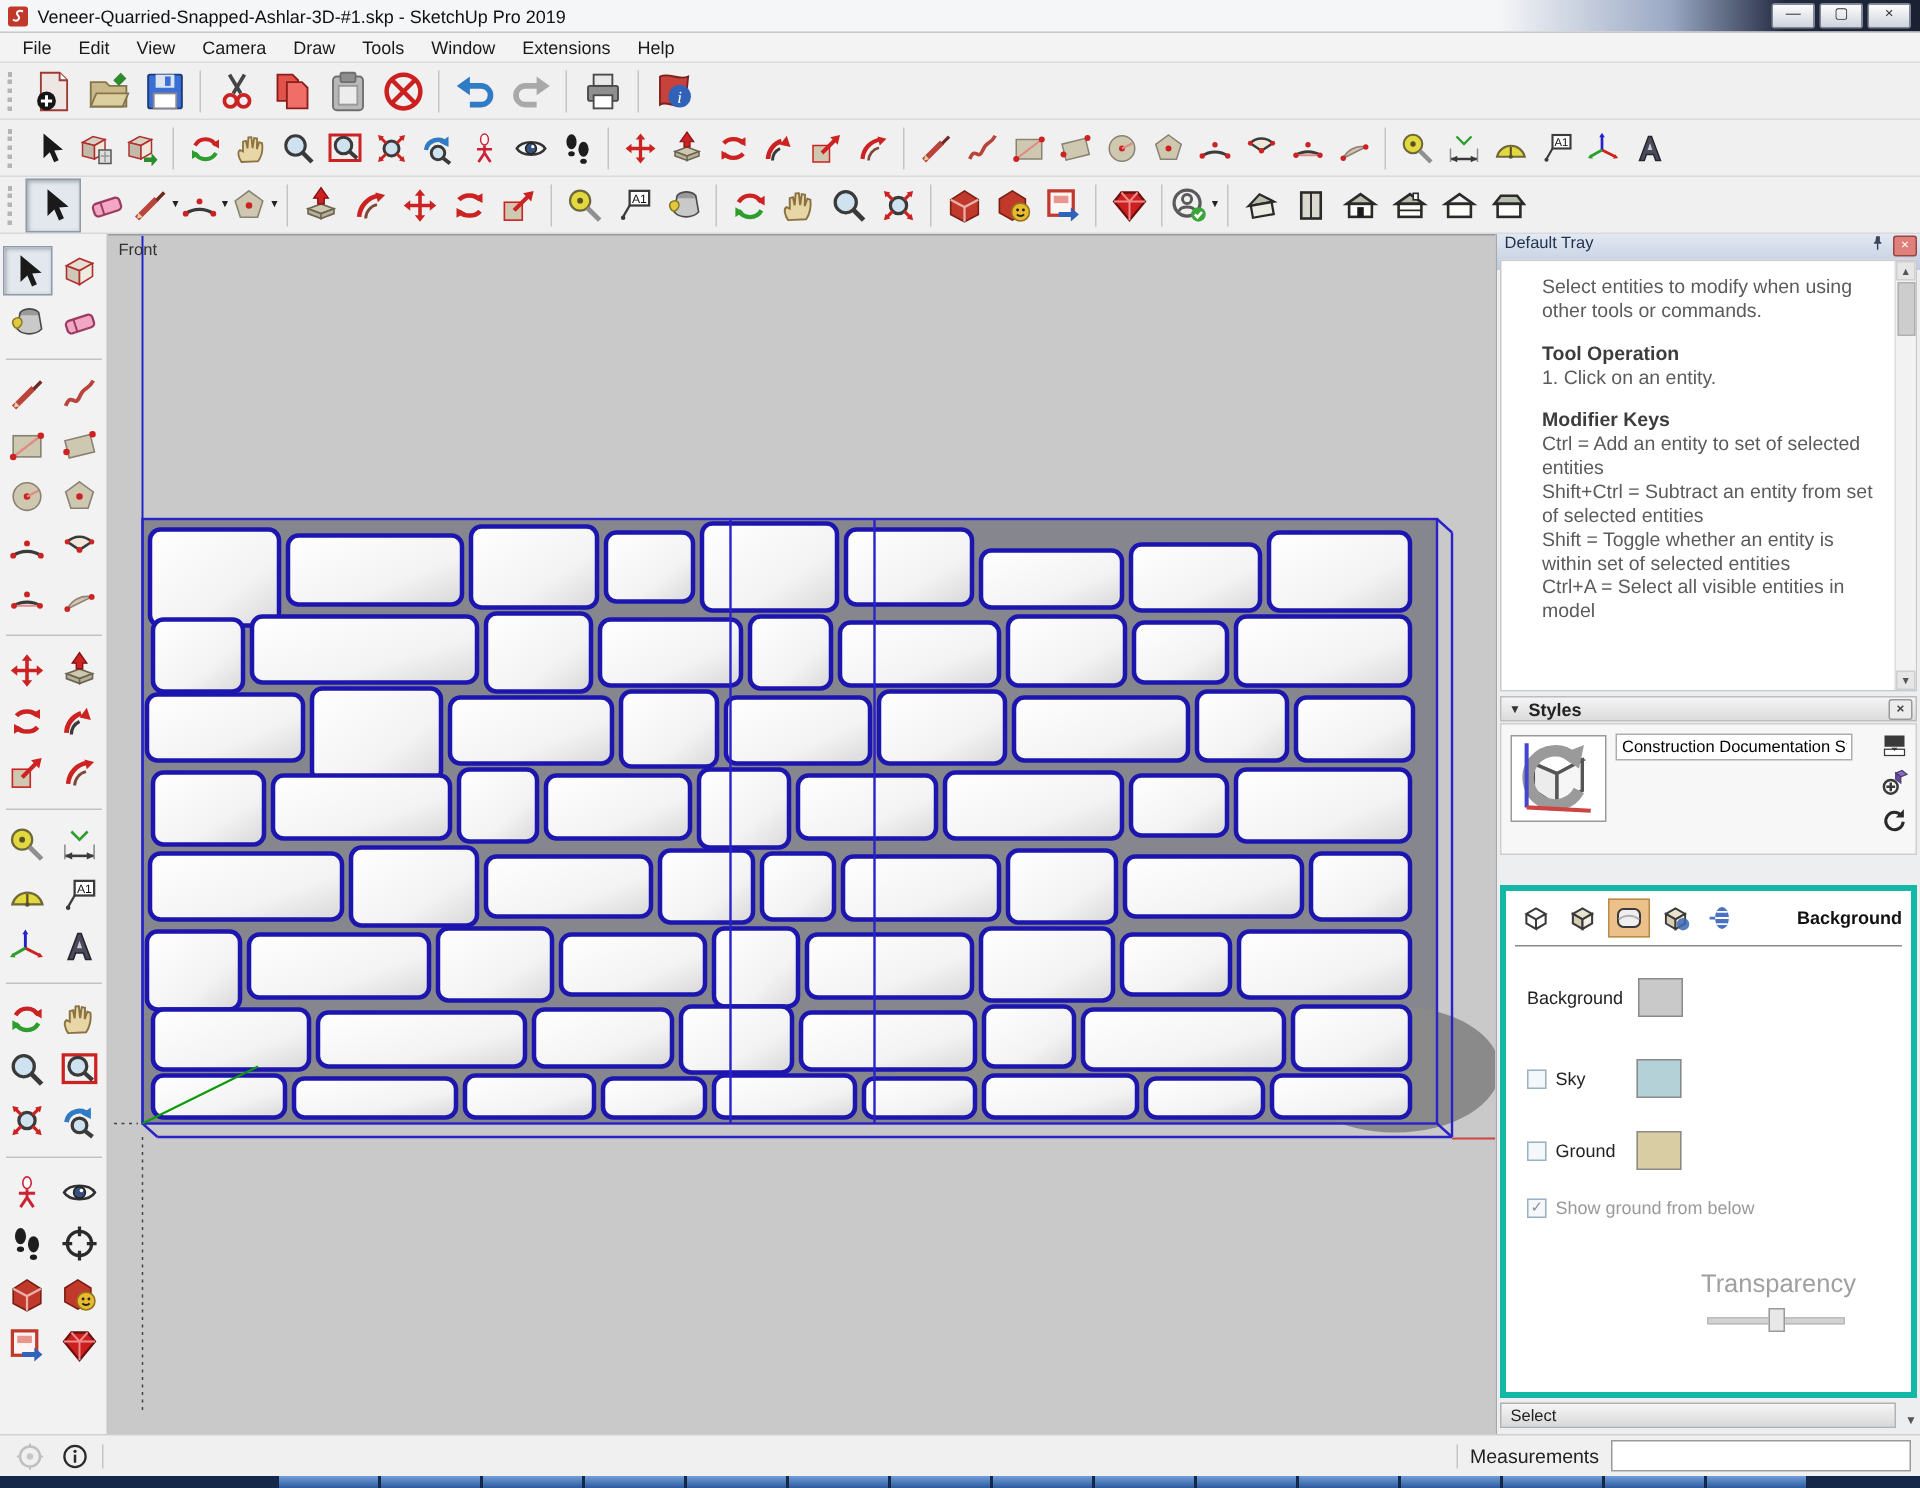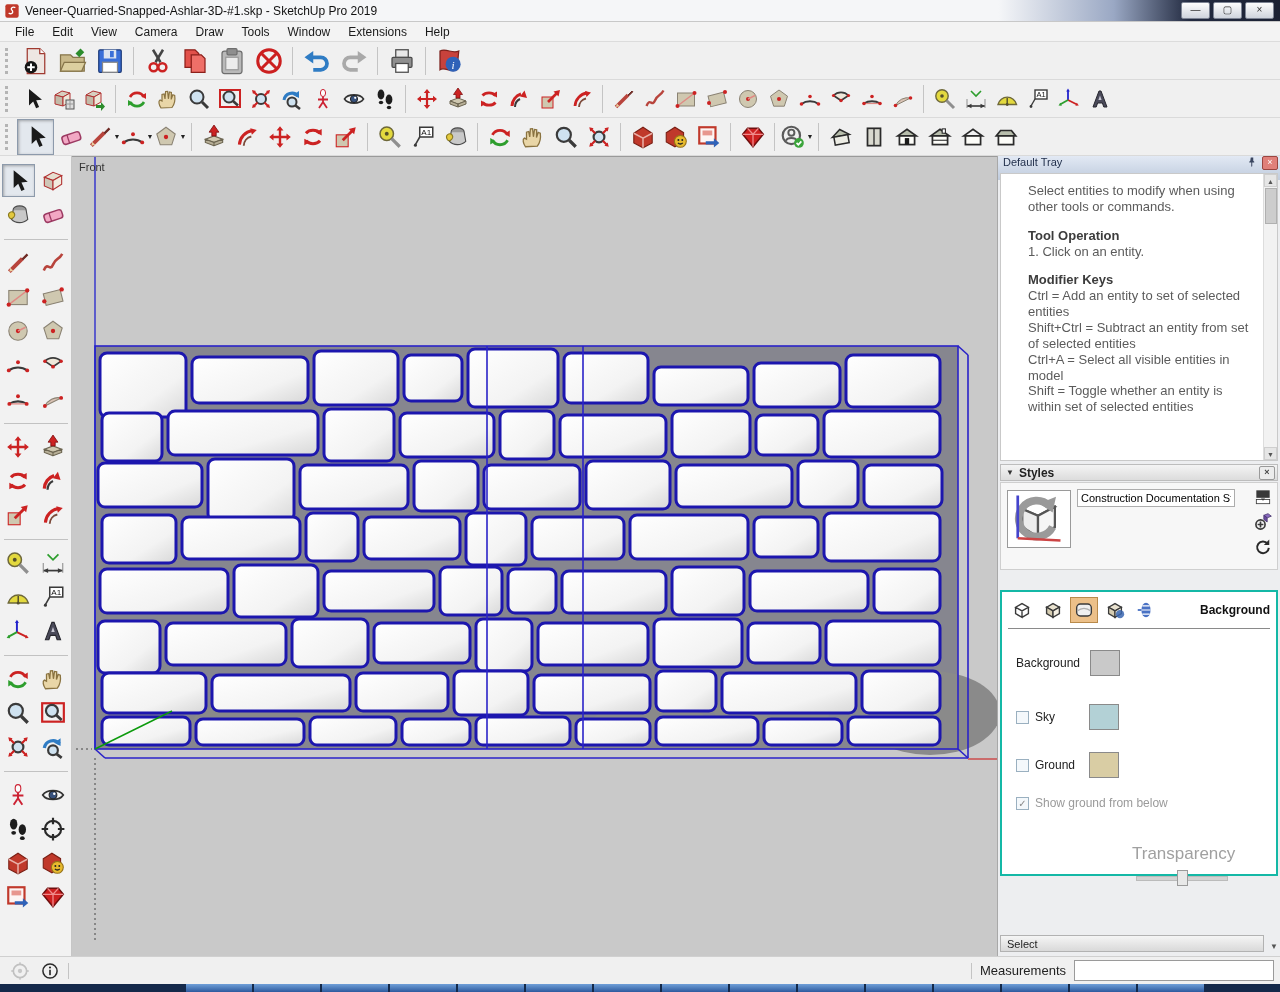--- a/index.html
+++ b/index.html
@@ -77,22 +77,22 @@
     background:#fff;font-size:11px;font-family:"Liberation Sans",sans-serif;padding:1px 3px;box-sizing:border-box;}
   #sdesc{position:absolute;left:76px;top:27px;width:158px;height:44px;border:1px solid #cfcfcf;
     background:#fff;font-size:11px;color:#333;padding:3px 4px;box-sizing:border-box;line-height:1.3;}
   .sideicons{position:absolute;right:4px;top:4px;display:flex;flex-direction:column;gap:5px;}
   .sideicons .sic{width:20px;height:20px;}
   .sideicons svg{width:20px;height:20px;}
   #tabsrow{position:absolute;top:414px;left:4px;right:2px;height:20px;}
   .tab{display:inline-block;padding:2px 13px 3px 13px;border:1px solid #9a9a9a;border-bottom:none;
     background:#dcdcdc;font-size:12px;color:#333;margin-right:2px;border-radius:2px 2px 0 0;}
   .tab.active{background:#fff;font-weight:normal;padding-top:3px;}
-  #editpanel{position:absolute;top:434px;left:2px;right:2px;height:286px;background:#fff;
-    border:2px solid #14b8a6;box-sizing:border-box;}
+  #editpanel{position:absolute;top:434px;left:2px;right:2px;height:342px;background:#fff;
+    border:4px solid #14b8a6;box-sizing:border-box;}
   #editicons{position:absolute;top:4px;left:6px;right:6px;height:28px;display:flex;align-items:center;
     border-bottom:1px solid #8a8a8a;padding-bottom:4px;}
   .eicon{width:28px;height:26px;display:flex;align-items:center;justify-content:center;margin-right:3px;
     border:1px solid transparent;box-sizing:border-box;}
   .eicon svg{width:24px;height:22px;}
   .eicon.active{background:#ecc089;border:1px solid #b98a4a;}
   #editlabel{margin-left:auto;font-weight:bold;font-size:12px;color:#111;}
   .bgrow{position:absolute;left:14px;display:flex;align-items:center;font-size:12px;color:#222;}
   .swatch{width:30px;height:26px;border:1px solid #8a8a8a;box-sizing:border-box;}
   .cb{width:13px;height:13px;border:1px solid #9ab0c0;background:#f4f8fb;margin-right:6px;
@@ -1252,22 +1252,22 @@
     </div>
 
     <div id="instructor">
       <div>Select entities to modify when using other tools or commands.</div>
       <div class="ihead">Tool Operation</div>
       <div>1. Click on an entity.</div>
       <div class="ihead">Modifier Keys</div>
       <div id="modlines">
           <div>Ctrl = Add an entity to set of selected entities</div>
           <div>Shift+Ctrl = Subtract an entity from set of selected entities</div>
+          <div>Shift = Toggle whether an entity is within set of selected entities</div>
           <div>Ctrl+A = Select all visible entities in model</div>
-          <div>Shift = Toggle whether an entity is within set of selected entities</div>
         </div>
     </div>
     <div id="iscroll">
       <div class="arr">▲</div>
       <div class="thumb"></div>
       <div class="arr dn">▼</div>
     </div>
 
     <div id="styleshdr">
       <span class="tri">▼</span>

